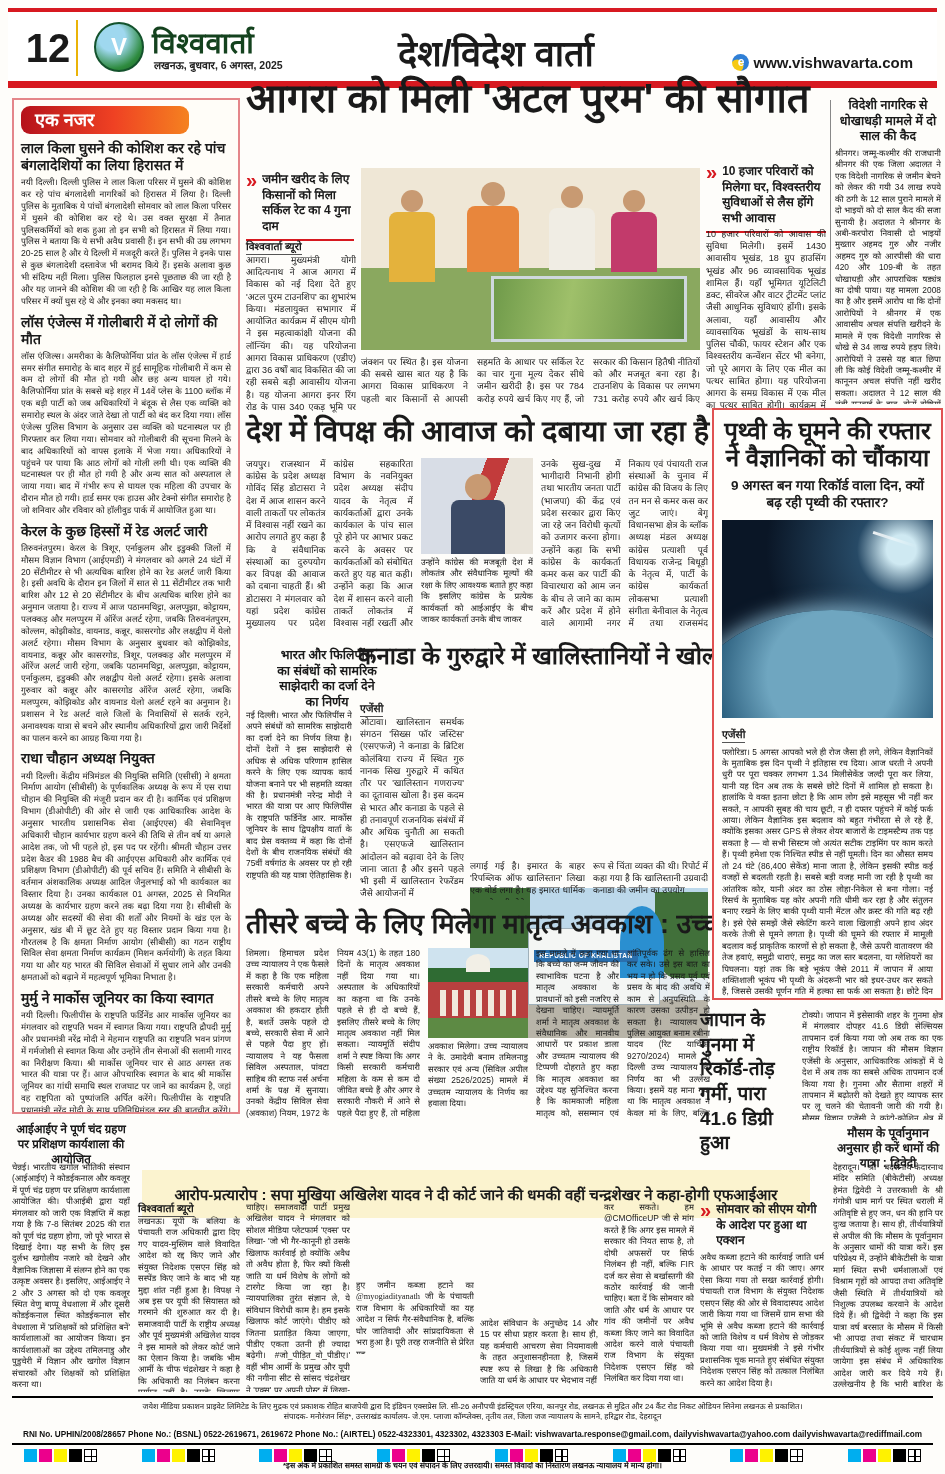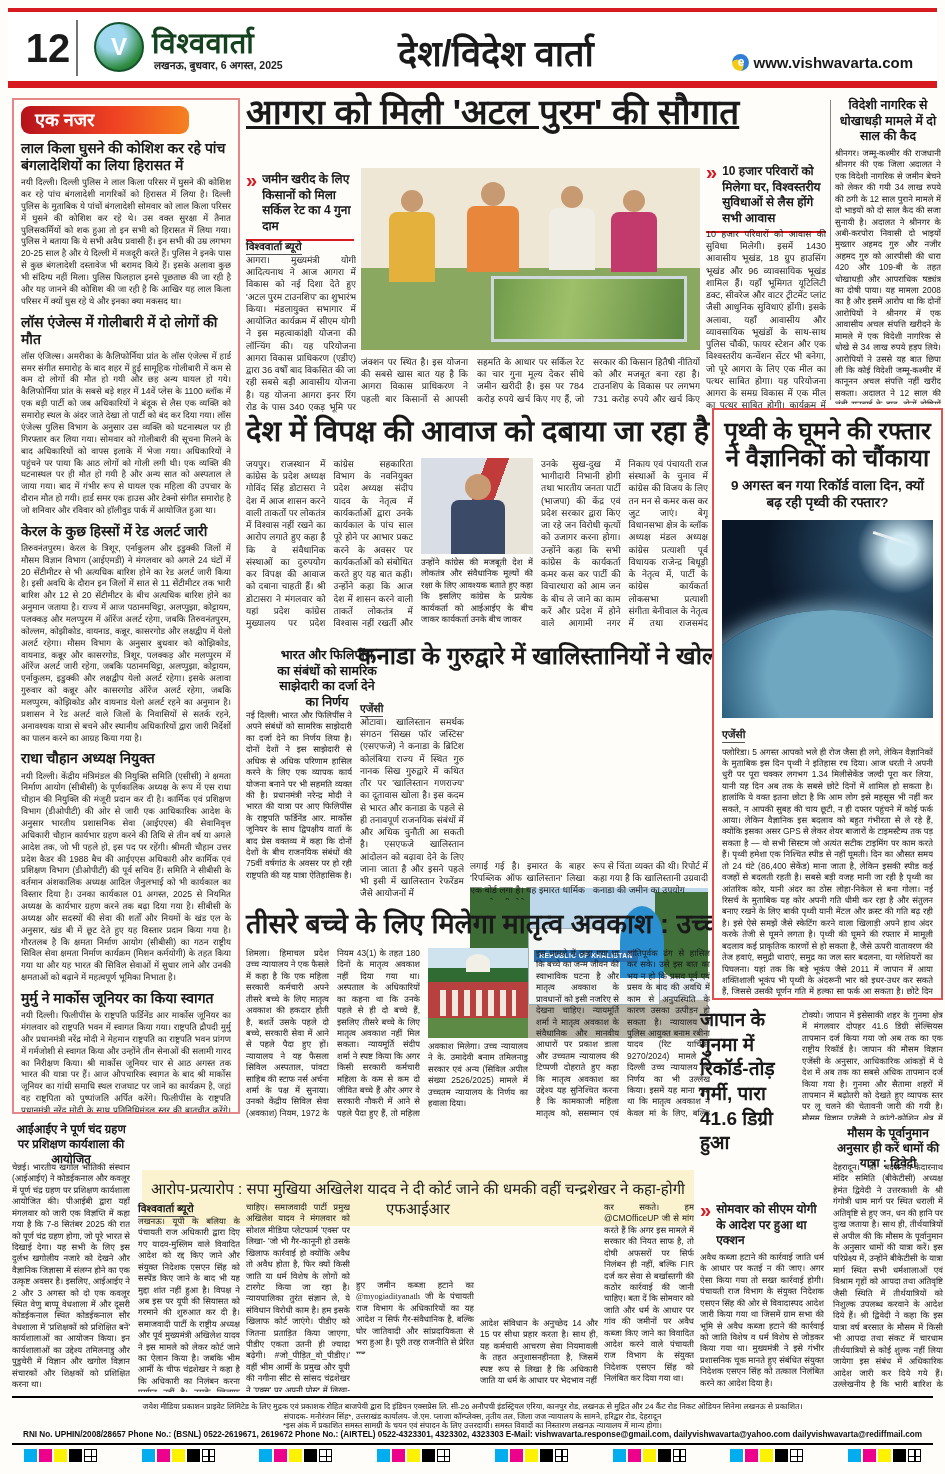--- a/index.html
+++ b/index.html
@@ -6,21 +6,21 @@
   #page{position:relative;width:945px;height:1474px;background:#fefdfa;margin:0 auto;overflow:hidden;
         font-family:"Liberation Sans","DejaVu Sans",sans-serif;color:#1a1a1a;}
   .abs{position:absolute;}
   .just{text-align:justify;text-justify:inter-word;}
   .clip{overflow:hidden;}
   .b{font-weight:bold;}
   .ctr{text-align:center;}
   
   #hdr{left:8px;top:8px;width:929px;height:76px;border-top:4px solid #d71920;background:#fff;}
   #hdr-redbar{left:0;bottom:0;width:100%;height:7px;background:#d71920;}
-  #pgnum{left:12px;top:8px;width:56px;height:56px;font-size:40px;font-weight:bold;text-align:center;line-height:56px;border-right:2px solid #737373;}
+  #pgnum{left:12px;top:8px;width:56px;height:56px;font-size:40px;font-weight:bold;text-align:center;line-height:56px;border-right:2px solid #eab308;}
   #logo{left:86px;top:10px;width:46px;height:46px;border-radius:50%;
         background:radial-gradient(circle at 35% 30%,#9fd8ef 0 30%,#2e8b3f 70%,#1b5e20);
         border:2px solid #14532d;color:#fff;font-size:24px;font-weight:bold;text-align:center;line-height:46px;}
   #masthead{left:144px;top:10px;font-size:29px;font-weight:bold;color:#14421e;letter-spacing:.5px;}
   #mh-date{left:146px;top:46px;font-size:10.5px;font-weight:bold;color:#222;}
   #sectitle{left:50%;top:16px;transform:translateX(-38%);font-size:36px;font-weight:bold;white-space:nowrap;}
   #site{right:24px;top:42px;font-size:15px;font-weight:bold;display:flex;align-items:center;gap:4px;}
   #site .eicon{display:inline-block;width:17px;height:17px;border-radius:50%;
         background:radial-gradient(circle at 30% 70%,#f6c915 0 35%,#2f7fd6 40%);color:#fff;
         font-size:12px;font-weight:bold;text-align:center;line-height:17px;}
@@ -82,21 +82,21 @@
     <div class="ek-b just">लॉस एंजिल्स। अमरीका के कैलिफोर्निया प्रांत के लॉस एंजेल्स में हार्ड समर संगीत समारोह के बाद शहर में हुई सामूहिक गोलीबारी में कम से कम दो लोगों की मौत हो गयी और छह अन्य घायल हो गये। कैलिफोर्निया प्रांत के सबसे बड़े शहर में 14वें प्लेस के 1100 ब्लॉक में एक बड़ी पार्टी को जब अधिकारियों ने बंदूक से लैस एक व्यक्ति को समारोह स्थल के अंदर जाते देखा तो पार्टी को बंद कर दिया गया। लॉस एंजेल्स पुलिस विभाग के अनुसार उस व्यक्ति को घटनास्थल पर ही गिरफ्तार कर लिया गया। सोमवार को गोलीबारी की सूचना मिलने के बाद अधिकारियों को वापस इलाके में भेजा गया। अधिकारियों ने पहुंचने पर पाया कि आठ लोगों को गोली लगी थी। एक व्यक्ति की घटनास्थल पर ही मौत हो गयी है और अन्य सात को अस्पताल ले जाया गया। बाद में गंभीर रूप से घायल एक महिला की उपचार के दौरान मौत हो गयी। हार्ड समर एक हाउस और टेक्नो संगीत समारोह है जो शनिवार और रविवार को हॉलीवुड पार्क में आयोजित हुआ था।</div>
     <div class="ek-h">केरल के कुछ हिस्सों में रेड अलर्ट जारी</div>
     <div class="ek-b just">तिरुवनंतपुरम। केरल के त्रिशूर, एर्नाकुलम और इडुक्की जिलों में मौसम विज्ञान विभाग (आईएमडी) ने मंगलवार को अगले 24 घंटों में 20 सेंटीमीटर से भी अत्यधिक बारिश होने का रेड अलर्ट जारी किया है। इसी अवधि के दौरान इन जिलों में सात से 11 सेंटीमीटर तक भारी बारिश और 12 से 20 सेंटीमीटर के बीच अत्यधिक बारिश होने का अनुमान जताया है। राज्य में आज पठानमथिट्टा, अलप्पुझा, कोट्टायम, पलक्कड़ और मलप्पुरम में ऑरेंज अलर्ट रहेगा, जबकि तिरुवनंतपुरम, कोल्लम, कोझीकोड, वायनाड, कन्नूर, कासरगोड और लक्षद्वीप में येलो अलर्ट रहेगा। मौसम विभाग के अनुसार बुधवार को कोझिकोड, वायनाड, कन्नूर और कासरगोड, त्रिशूर, पलक्कड़ और मलप्पुरम में ऑरेंज अलर्ट जारी रहेगा, जबकि पठानमथिट्टा, अलप्पुझा, कोट्टायम, एर्नाकुलम, इडुक्की और लक्षद्वीप येलो अलर्ट रहेगा। इसके अलावा गुरुवार को कन्नूर और कासरगोड ऑरेंज अलर्ट रहेगा, जबकि मलप्पुरम, कोझिकोड और वायनाड येलो अलर्ट रहने का अनुमान है। प्रशासन ने रेड अलर्ट वाले जिलों के निवासियों से सतर्क रहने, अनावश्यक यात्रा से बचने और स्थानीय अधिकारियों द्वारा जारी निर्देशों का पालन करने का आग्रह किया गया है।</div>
     <div class="ek-h">राधा चौहान अध्यक्ष नियुक्त</div>
     <div class="ek-b just">नयी दिल्ली। केंद्रीय मंत्रिमंडल की नियुक्ति समिति (एसीसी) ने क्षमता निर्माण आयोग (सीबीसी) के पूर्णकालिक अध्यक्ष के रूप में एस राधा चौहान की नियुक्ति की मंजूरी प्रदान कर दी है। कार्मिक एवं प्रशिक्षण विभाग (डीओपीटी) की ओर से जारी एक आधिकारिक आदेश के अनुसार भारतीय प्रशासनिक सेवा (आईएएस) की सेवानिवृत्त अधिकारी चौहान कार्यभार ग्रहण करने की तिथि से तीन वर्ष या अगले आदेश तक, जो भी पहले हो, इस पद पर रहेंगी। श्रीमती चौहान उत्तर प्रदेश कैडर की 1988 बैच की आईएएस अधिकारी और कार्मिक एवं प्रशिक्षण विभाग (डीओपीटी) की पूर्व सचिव हैं। समिति ने सीबीसी के वर्तमान अंशकालिक अध्यक्ष आदिल जैनुलभाई को भी कार्यकाल का विस्तार दिया है। उनका कार्यकाल 01 अगस्त, 2025 से नियमित अध्यक्ष के कार्यभार ग्रहण करने तक बढ़ा दिया गया है। सीबीसी के अध्यक्ष और सदस्यों की सेवा की शर्तों और नियमों के खंड एल के अनुसार, खंड बी में छूट देते हुए यह विस्तार प्रदान किया गया है। गौरतलब है कि क्षमता निर्माण आयोग (सीबीसी) का गठन राष्ट्रीय सिविल सेवा क्षमता निर्माण कार्यक्रम (मिशन कर्मयोगी) के तहत किया गया था और यह भारत की सिविल सेवाओं में सुधार लाने और उनकी क्षमताओं को बढ़ाने में महत्वपूर्ण भूमिका निभाता है।</div>
     <div class="ek-h">मुर्मु ने मार्कोस जूनियर का किया स्वागत</div>
     <div class="ek-b just">नयी दिल्ली। फिलीपींस के राष्ट्रपति फर्डिनेंड आर मार्कोस जूनियर का मंगलवार को राष्ट्रपति भवन में स्वागत किया गया। राष्ट्रपति द्रौपदी मुर्मु और प्रधानमंत्री नरेंद्र मोदी ने मेहमान राष्ट्रपति का राष्ट्रपति भवन प्रांगण में गर्मजोशी से स्वागत किया और उन्होंने तीन सेनाओं की सलामी गारद का निरीक्षण किया। श्री मार्कोस जूनियर चार से आठ अगस्त तक भारत की यात्रा पर हैं। आज औपचारिक स्वागत के बाद श्री मार्कोस जूनियर का गांधी समाधि स्थल राजघाट पर जाने का कार्यक्रम है, जहां वह राष्ट्रपिता को पुष्पांजलि अर्पित करेंगे। फिलीपींस के राष्ट्रपति प्रधानमंत्री नरेंद्र मोदी के साथ प्रतिनिधिमंडल स्तर की बातचीत करेंगे। उनकी इस यात्रा के दौरान दोनों देशों के बीच सागर क्षेत्र में सुरक्षा सहित विभिन्न क्षेत्रों में सहयोग के कई करार किये जाने की संभावना है। श्री मार्कोस जूनियर अपनी पहली भारत यात्रा के दौरान सात अगस्त को बेंगलुरु जाएंगे।</div>
 
   </div>
 
-  <div class="abs" style="left:246px;top:94px;width:460px;font-size:35px;font-weight:bold;line-height:1.05;white-space:nowrap;text-decoration:underline;">आगरा को मिली 'अटल पुरम' की सौगात</div>
+  <div class="abs" style="left:246px;top:77px;width:460px;font-size:40px;font-weight:bold;line-height:1.05;white-space:nowrap;">आगरा को मिली 'अटल पुरम' की सौगात</div>
 
   <div class="abs kicker" style="left:246px;top:172px;width:108px;">
     <span class="chev">»</span>
     <span class="ktxt">जमीन खरीद के लिए किसानों को मिला सर्किल रेट का 4 गुना दाम</span>
   </div>
   <div class="abs" style="left:246px;top:236px;">
     <span class="byline">विश्ववार्ता ब्यूरो</span>
   </div>
   <div class="abs clip body9 just" style="left:246px;top:254px;width:110px;height:160px;">आगरा। मुख्यमंत्री योगी आदित्यनाथ ने आज आगरा में विकास को नई दिशा देते हुए 'अटल पुरम टाउनशिप' का शुभारंभ किया। मंडलायुक्त सभागार में आयोजित कार्यक्रम में सीएम योगी ने इस महत्वाकांक्षी योजना की लॉन्चिंग की। यह परियोजना आगरा विकास प्राधिकरण (एडीए) द्वारा 36 वर्षों बाद विकसित की जा रही सबसे बड़ी आवासीय योजना है। यह योजना आगरा इनर रिंग रोड के पास 340 एकड़ भूमि पर बनाई जा रही है, जो योगी सरकार की शहरी विस्तार और आधुनिक विकास की नीति का एक बड़ा प्रमाण है। यह नई टाउनशिप करीब 138 हेक्टेयर में आगरा इनर रिंग रोड, दक्षिणी बाईपास और ग्वालियर रोड के</div>
 
@@ -183,21 +183,21 @@
 
   <div class="abs" style="left:700px;top:1008px;width:96px;font-size:19px;font-weight:bold;line-height:1.3;">जापान के गुनमा में रिकॉर्ड-तोड़ गर्मी, पारा 41.6 डिग्री हुआ</div>
   <div class="abs clip body8 just" style="left:802px;top:1010px;width:141px;height:110px;">टोक्यो। जापान में इसेसाकी शहर के गुनमा क्षेत्र में मंगलवार दोपहर 41.6 डिग्री सेल्सियस तापमान दर्ज किया गया जो अब तक का एक राष्ट्रीय रिकॉर्ड है। जापान की मौसम विज्ञान एजेंसी के अनुसार, आधिकारिक आंकड़ों में ये देश में अब तक का सबसे अधिक तापमान दर्ज किया गया है। गुनमा और सैतामा शहरों में तापमान में बढ़ोतरी को देखते हुए व्यापक स्तर पर लू चलने की चेतावनी जारी की गयी है। मौसम विज्ञान एजेंसी ने कांटो-कोशिन क्षेत्र में स्थानीय नागरिकों को घर से बाहर नहीं निकलने, एयर कंडीशनर का प्रयोग करने और पर्याप्त मात्रा में पानी पीने की सलाह दी है।</div>
 
   <div class="abs ctr" style="left:833px;top:1126px;width:110px;font-size:12px;font-weight:bold;line-height:1.25;">मौसम के पूर्वानुमान अनुसार ही करें धामों की यात्रा : द्विवेदी</div>
   <div class="abs clip body8 just" style="left:833px;top:1162px;width:110px;height:228px;">देहरादून। श्री बदरीनाथ-केदारनाथ मंदिर समिति (बीकेटीसी) अध्यक्ष हेमंत द्विवेदी ने उत्तरकाशी के श्री गंगोत्री धाम मार्ग पर स्थित धराली में अतिवृष्टि से हुए जन, धन की हानि पर दुःख जताया है। साथ ही, तीर्थयात्रियों से अपील की कि मौसम के पूर्वानुमान के अनुसार धामों की यात्रा करें। इस परिप्रेक्ष्य में, उन्होंने बीकेटीसी के यात्रा मार्ग स्थित सभी धर्मशालाओं एवं विश्राम गृहों को आपदा तथा अतिवृष्टि जैसी स्थिति में तीर्थयात्रियों को निशुल्क उपलब्ध करवाने के आदेश दिये हैं। श्री द्विवेदी ने कहा कि इस यात्रा वर्ष बरसात के मौसम में किसी भी आपदा तथा संकट में चारधाम तीर्थयात्रियों से कोई शुल्क नहीं लिया जायेगा इस संबंध में अधिकारिक आदेश जारी कर दिये गये हैं। उल्लेखनीय है कि भारी बारिश के कारण श्री बदरीनाथ-केदारनाथ यात्रा मार्ग भी जगह-जगह बाधित हो रहा है।</div>
 
   <div class="abs ctr" style="left:12px;top:1122px;width:118px;font-size:11.5px;font-weight:bold;line-height:1.3;">आईआईए ने पूर्ण चंद ग्रहण पर प्रशिक्षण कार्यशाला की आयोजित</div>
   <div class="abs clip body8 just" style="left:12px;top:1162px;width:118px;height:228px;">चेन्नई। भारतीय खगोल भौतिकी संस्थान (आईआईए) ने कोडईकनाल और कवलूर में पूर्ण चंद्र ग्रहण पर प्रशिक्षण कार्यशाला आयोजित की। पीआईबी द्वारा यहाँ मंगलवार को जारी एक विज्ञप्ति में कहा गया है कि 7-8 सितंबर 2025 की रात को पूर्ण चंद्र ग्रहण होगा, जो पूरे भारत से दिखाई देगा। यह सभी के लिए इस दुर्लभ खगोलीय नजारे को देखने और वैज्ञानिक जिज्ञासा में संलग्न होने का एक उत्कृष्ट अवसर है। इसलिए, आईआईए ने 2 और 3 अगस्त को दो एक कवलूर स्थित वेणु बाप्पू वेधशाला में और दूसरी कोडईकनाल स्थित कोडईकनाल सौर वेधशाला में 'प्रशिक्षकों को प्रशिक्षित बनें' कार्यशालाओं का आयोजन किया। इन कार्यशालाओं का उद्देश्य तमिलनाडु और पुडुचेरी में विज्ञान और खगोल विज्ञान संचारकों और शिक्षकों को प्रशिक्षित करना था।</div>
 
-  <div id="yad-sub" class="abs ctr" style="left:142px;top:1170px;width:552px;font-size:15px;font-weight:normal;padding:8px 0;">आरोप-प्रत्यारोप : सपा मुखिया अखिलेश यादव ने दी कोर्ट जाने की धमकी वहीं चन्द्रशेखर ने कहा-होगी एफआईआर</div>
+  <div id="yad-sub" class="abs ctr" style="left:142px;top:1170px;width:668px;font-size:15px;font-weight:bold;padding:14px 0;">आरोप-प्रत्यारोप : सपा मुखिया अखिलेश यादव ने दी कोर्ट जाने की धमकी वहीं चन्द्रशेखर ने कहा-होगी एफआईआर</div>
 
   <div class="abs" style="left:138px;top:1198px;">
     <span class="byline">विश्ववार्ता ब्यूरो</span>
   </div>
   <div class="abs clip body8 just" style="left:138px;top:1216px;width:102px;height:176px;">लखनऊ। यूपी के बलिया के पंचायती राज अधिकारी द्वारा दिए गए यादव-मुस्लिम वाले विवादित आदेश को रद्द किए जाने और संयुक्त निदेशक एसएन सिंह को सस्पेंड किए जाने के बाद भी यह मुद्दा शांत नहीं हुआ है। विपक्ष ने अब इस पर यूपी की सियासत को गरमाने की शुरुआत कर दी है। समाजवादी पार्टी के राष्ट्रीय अध्यक्ष और पूर्व मुख्यमंत्री अखिलेश यादव ने इस मामले को लेकर कोर्ट जाने का ऐलान किया है। जबकि भीम आर्मी के चीफ चंद्रशेखर ने कहा है कि अधिकारी का निलंबन करना पर्याप्त नहीं है। उसके खिलाफ एफआईआर दर्ज होनी चाहिए और उसे नौकरी से बर्खास्त किया जाना</div>
   <div class="abs clip body8 just" style="left:246px;top:1202px;width:104px;height:190px;">चाहिए। समाजवादी पार्टी प्रमुख अखिलेश यादव ने मंगलवार को सोशल मीडिया प्लेटफार्म 'एक्स' पर लिखा- 'जो भी गैर-कानूनी हो उसके खिलाफ कार्रवाई हो क्योंकि अवैध तो अवैध होता है, फिर क्यों किसी जाति या धर्म विशेष के लोगों को टारगेट किया जा रहा है। न्यायपालिका तुरंत संज्ञान ले, ये संविधान विरोधी काम है। हम इसके खिलाफ कोर्ट जाएंगे। पीडीए को जितना प्रताड़ित किया जाएगा, पीडीए एकता उतनी ही ज्यादा बढ़ेगी। #जो_पीड़ित_वो_पीडीए।' वहीं भीम आर्मी के प्रमुख और यूपी की नगीना सीट से सांसद चंद्रशेखर ने 'एक्स' पर अपनी पोस्ट में लिखा-'यादव' और 'मुस्लिम' समुदाय को नाम लिखकर टारगेट करते</div>
 
   <div class="abs clip body8 just" style="left:356px;top:1280px;width:118px;height:74px;font-family:Liberation Serif, serif;">हुए जमीन कब्जा हटाने का @myogiadityanath जी के पंचायती राज विभाग के अधिकारियों का यह आदेश न सिर्फ गैर-संवैधानिक है, बल्कि घोर जातिवादी और सांप्रदायिकता से भरा हुआ है। पूरी तरह राजनीति से प्रेरित यह</div>
 
   <div class="abs clip body8 just" style="left:480px;top:1318px;width:118px;height:74px;">आदेश संविधान के अनुच्छेद 14 और 15 पर सीधा प्रहार करता है। साथ ही, यह कर्मचारी आचरण सेवा नियमावली के तहत अनुशासनहीनता है, जिसमें स्पष्ट रूप से लिखा है कि अधिकारी जाति या धर्म के आधार पर भेदभाव नहीं</div>
@@ -206,21 +206,21 @@
 
   <div class="abs kicker" style="left:700px;top:1202px;width:124px;border-bottom:none;">
     <span class="chev">»</span>
     <span class="ktxt">सोमवार को सीएम योगी के आदेश पर हुआ था एक्शन</span>
   </div>
   <div class="abs clip body8 just" style="left:700px;top:1252px;width:124px;height:140px;">अवैध कब्जा हटाने की कार्रवाई जाति धर्म के आधार पर कतई न की जाए। अगर ऐसा किया गया तो सख्त कार्रवाई होगी। पंचायती राज विभाग के संयुक्त निदेशक एसएन सिंह की ओर से विवादास्पद आदेश जारी किया गया था जिसमें ग्राम सभा की भूमि से अवैध कब्जा हटाने की कार्रवाई को जाति विशेष व धर्म विशेष से जोड़कर किया गया था। मुख्यमंत्री ने इसे गंभीर प्रशासनिक चूक मानते हुए संबंधित संयुक्त निदेशक एसएन सिंह को तत्काल निलंबित करने का आदेश दिया है।</div>
 
   <div class="abs rule" style="left:12px;top:1396px;width:921px;height:1.5px;"></div>
   <div class="abs foot" style="top:1401px;">जयेश मीडिया प्रकाशन प्राइवेट लिमिटेड के लिए मुद्रक एवं प्रकाशक रोहित बाजपेयी द्वारा दि इंडियन एक्सप्रेस लि. सी-26 अनौपची इंडस्ट्रियल एरिया, कानपुर रोड, लखनऊ से मुद्रित और 24 कैंट रोड निकट ओडियन सिनेमा लखनऊ से प्रकाशित।</div>
   <div class="abs foot" style="top:1411px;">संपादक- मनोरंजन सिंह*, उत्तराखंड कार्यालय- जे.एम. प्लाजा कॉम्प्लेक्स, तृतीय तल, जिला जज न्यायालय के सामने, हरिद्वार रोड, देहरादून</div>
-  <div class="abs foot" style="top:1420px;">*इस अंक में प्रकाशित समस्त सामग्री के चयन एवं संपादन के लिए उत्तरदायी। समस्त विवादों का निस्तारण लखनऊ न्यायालय में मान्य होगा।</div>
+  <div class="abs foot" style="top:1460px;font-weight:bold;">*इस अंक में प्रकाशित समस्त सामग्री के चयन एवं संपादन के लिए उत्तरदायी। समस्त विवादों का निस्तारण लखनऊ न्यायालय में मान्य होगा।</div>
   <div class="abs foot b" style="top:1430px;font-size:8.2px;">RNI No. UPHIN/2008/28657 Phone No.: (BSNL) 0522-2619671, 2619672 Phone No.: (AIRTEL) 0522-4323301, 4323302, 4323303 E-Mail: vishwavarta.response@gmail.com, dailyvishwavarta@yahoo.com dailyvishwavarta@rediffmail.com</div>
   <div class="abs rule" style="left:12px;top:1443px;width:921px;height:2px;"></div>
 
   <div class="abs" style="left:24px;top:1449px;width:897px;display:flex;justify-content:space-between;">
 
     <span class="cmyk-g">
         <span class="sq" style="background:#00aeef"></span>
         <span class="sq" style="background:#ec008c"></span>
         <span class="sq" style="background:#fff200"></span>
         <span class="sq" style="background:#000"></span>

